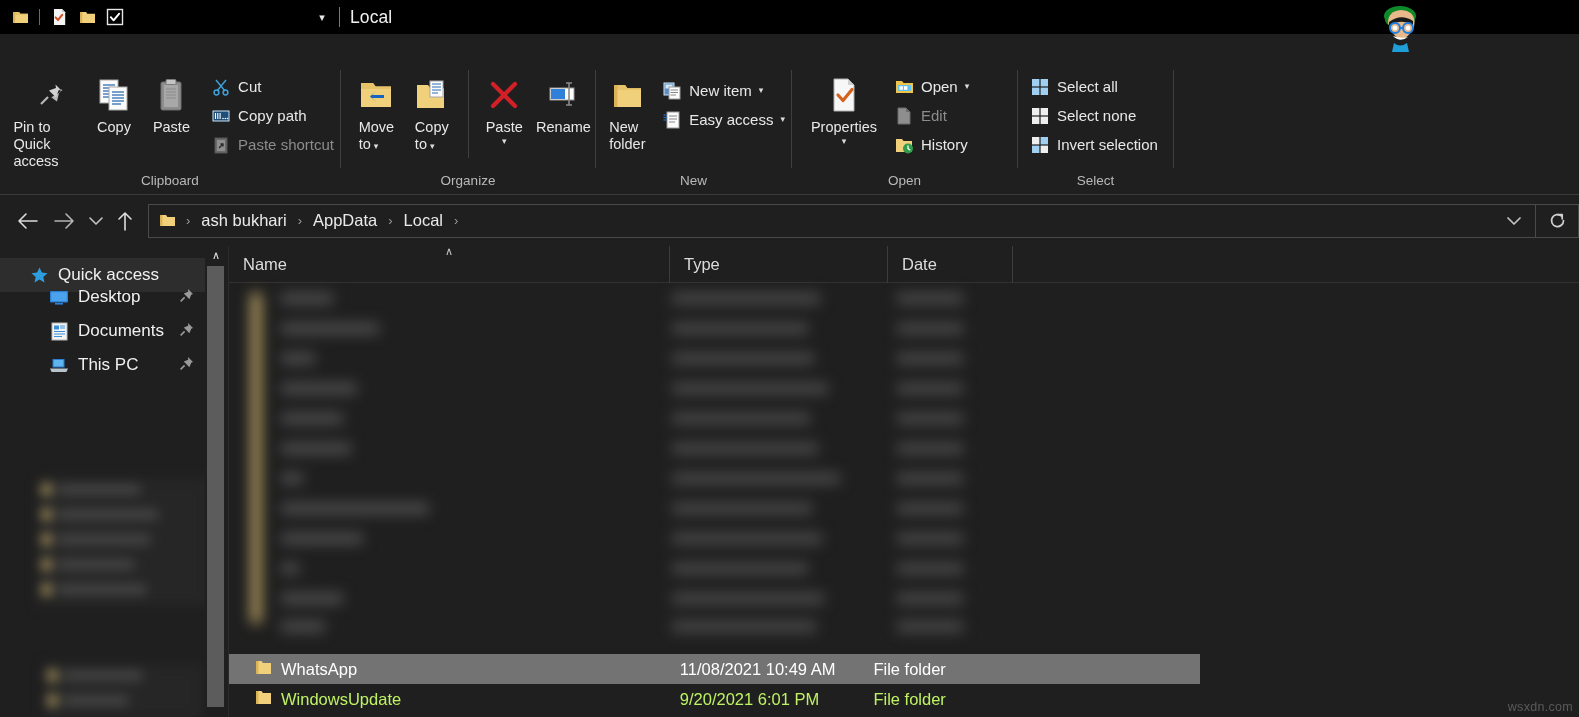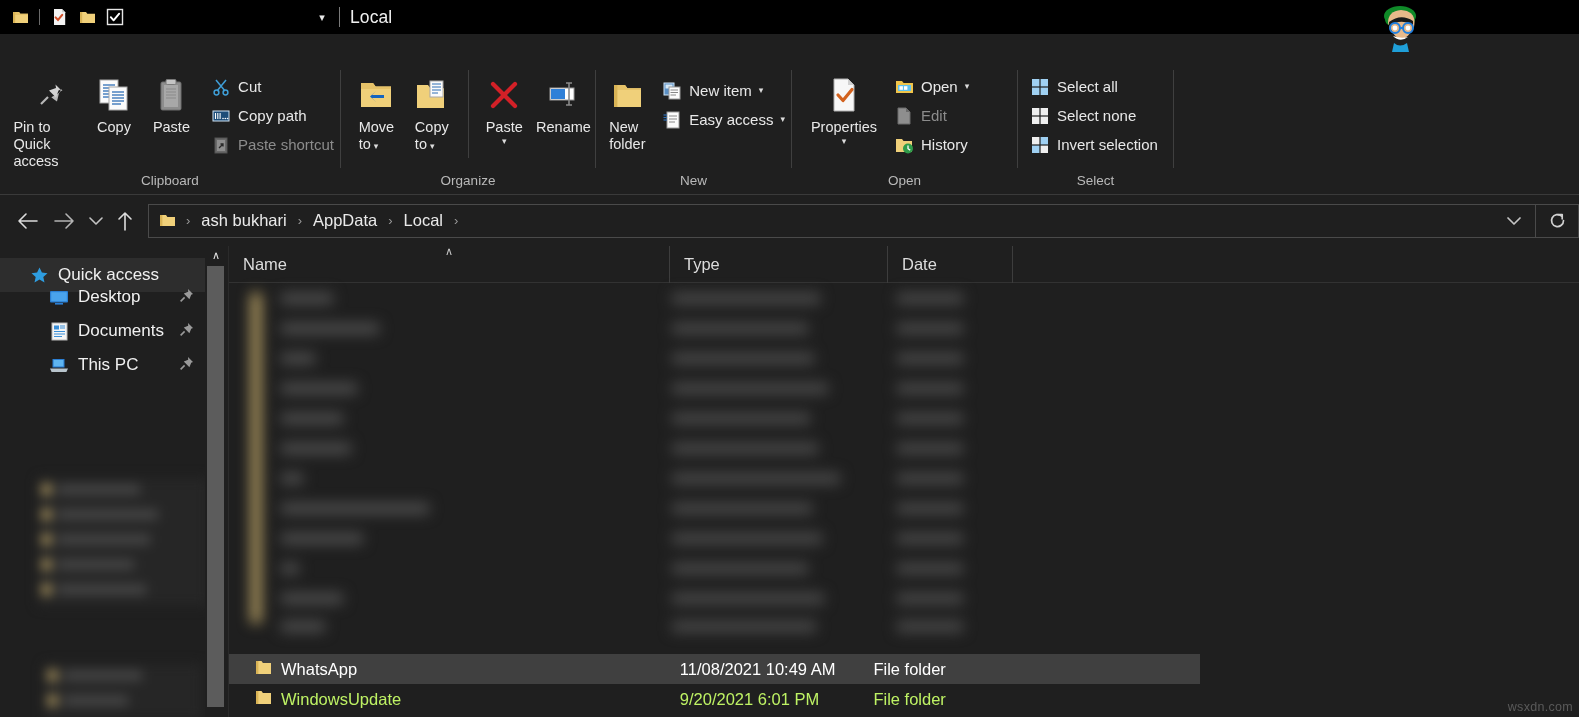--- a/index.html
+++ b/index.html
@@ -142,21 +142,21 @@
     border-left: 1px solid #3d3d3d;
   }
   .col:first-child { border-left: none; }
   .sort-chev { position: absolute; left: 0; right: 0; top: 0; text-align: center; color: #c9c9c9; font-size: 11px; line-height: 10px; }
 
   .rows { position: relative; height: 434px; }
   .frow {
     position: relative; height: 30px; display: flex; align-items: center;
     color: #bef264; font-size: 16.5px;
   }
-  .frow.sel { background: #404040; color: #ffffff; }
+  .frow.sel { background: #737373; color: #ffffff; }
   .fcell { padding-left: 14px; white-space: nowrap; overflow: hidden; }
   .fname { display: flex; align-items: center; gap: 9px; padding-left: 26px; }
 
   .wm {
     position: absolute; right: 6px; bottom: 3px;
     color: #5a5a5a; font-size: 12.5px; letter-spacing: .3px;
   }
 </style>
 </head>
 <body>

